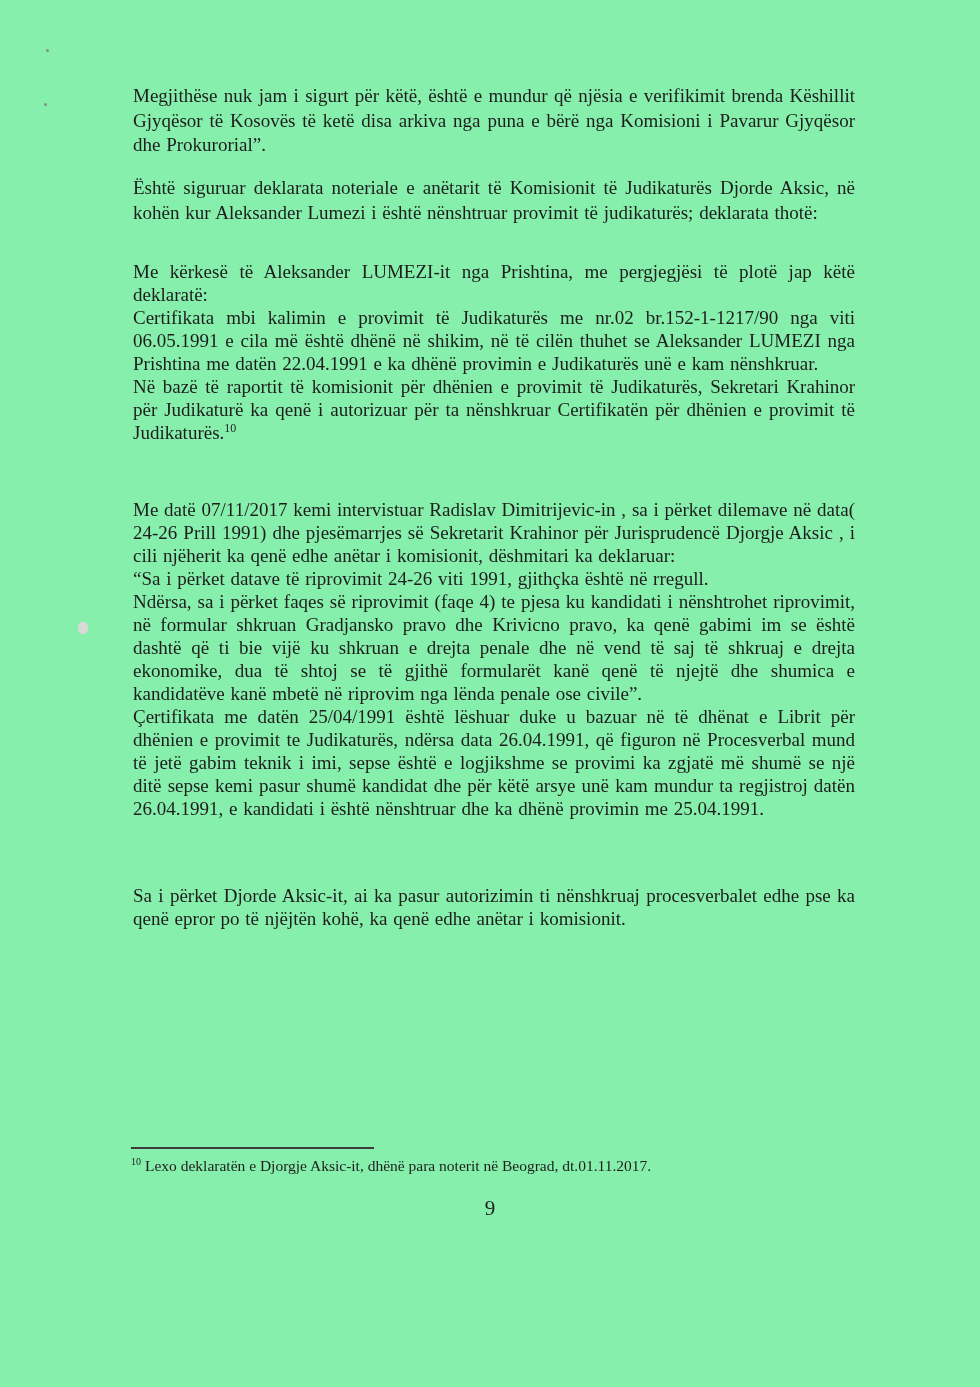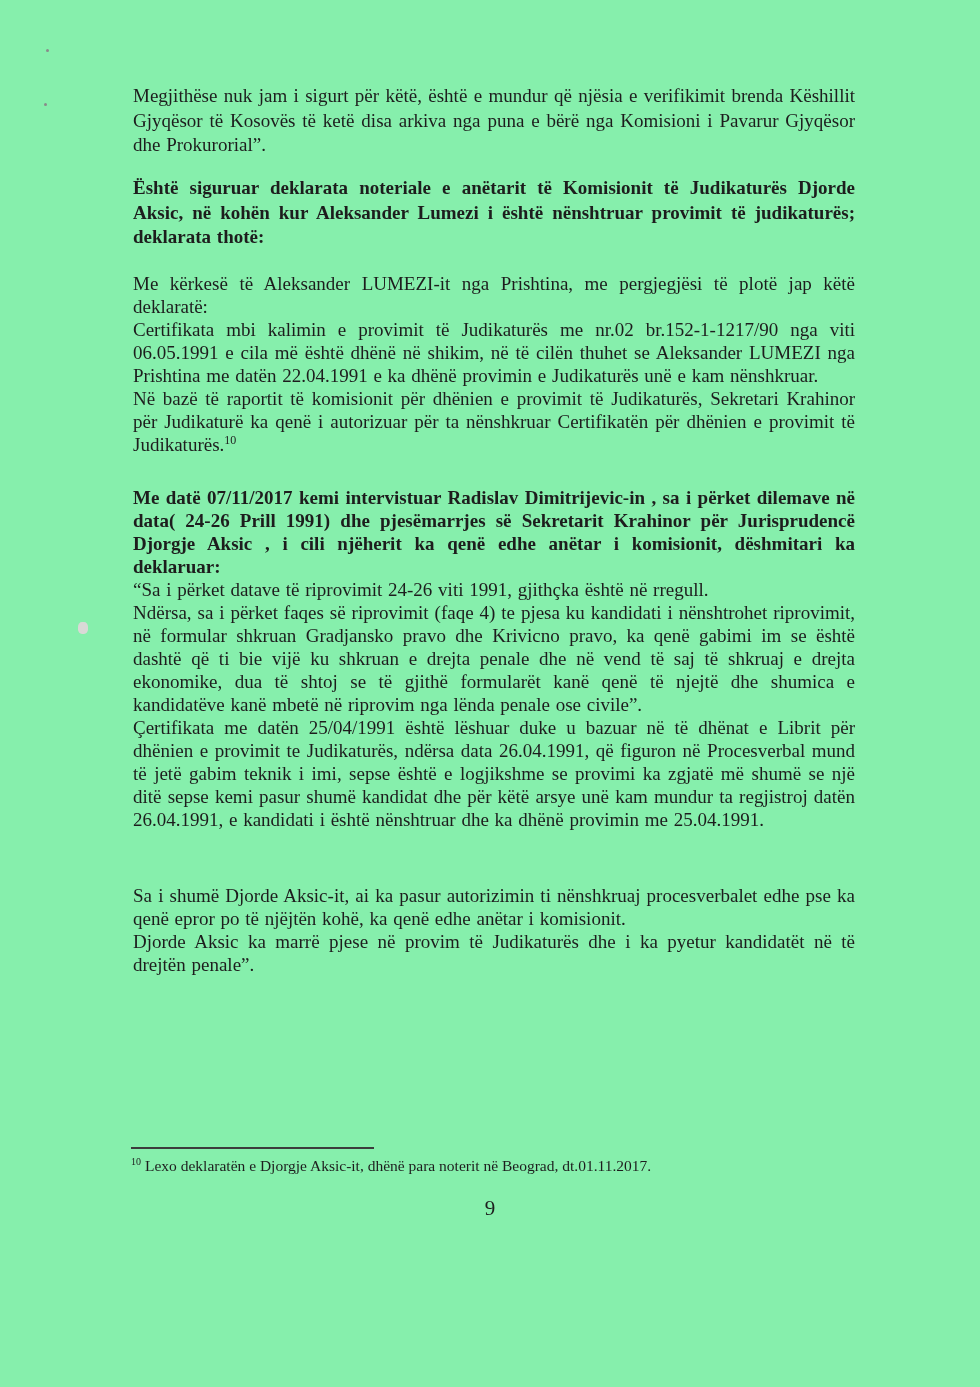--- a/index.html
+++ b/index.html
@@ -19,21 +19,21 @@
     width: 722px;
   }
   .para {
     margin: 0;
     font-size: 19px;
     line-height: 23px;
     text-align: justify;
     word-spacing: 1px;
   }
   .para.lh24 { line-height: 24.5px; }
-  .para.bold { font-weight: bold; }
+  .para.bold { font-weight: normal; }
   .fn-ref {
     font-size: 12px;
     line-height: 0;
     vertical-align: super;
   }
   .footnote-rule {
     position: absolute;
     left: 131px;
     top: 1147px;
     width: 243px;
@@ -82,36 +82,35 @@
   <span class="speck speck-3"></span>
 
   <div class="block" style="top: 84px;">
     <p class="para lh24">Megjithëse nuk jam i sigurt për këtë, është e mundur që njësia e verifikimit brenda Këshillit Gjyqësor të Kosovës të ketë disa arkiva nga puna e bërë nga Komisioni i Pavarur Gjyqësor dhe Prokurorial”.</p>
   </div>
 
   <div class="block" style="top: 176px;">
     <p class="para lh24 bold">Është siguruar deklarata noteriale e anëtarit të Komisionit të Judikaturës Djorde Aksic, në kohën kur Aleksander Lumezi i është nënshtruar provimit të judikaturës; deklarata thotë:</p>
   </div>
 
-  <div class="block" style="top: 272px;">
+  <div class="block" style="top: 260px;">
     <p class="para">Me kërkesë të Aleksander LUMEZI-it nga Prishtina, me pergjegjësi të plotë jap këtë deklaratë:</p>
     <p class="para">Certifikata mbi kalimin e provimit të Judikaturës me nr.02 br.152-1-1217/90 nga viti 06.05.1991 e cila më është dhënë në shikim, në të cilën thuhet se Aleksander LUMEZI nga Prishtina me datën 22.04.1991 e ka dhënë provimin e Judikaturës unë e kam nënshkruar.</p>
     <p class="para"><span>Në bazë të raportit të komisionit për dhënien e provimit të Judikaturës, Sekretari Krahinor për Judikaturë ka qenë i autorizuar për ta nënshkruar Certifikatën për dhënien e provimit të Judikaturës.</span><sup class="fn-ref">10</sup></p>
   </div>
 
-  <div class="block" style="top: 486px;">
+  <div class="block" style="top: 498px;">
     <p class="para bold">Me datë 07/11/2017 kemi intervistuar Radislav Dimitrijevic-in , sa i përket dilemave në data( 24-26 Prill 1991) dhe pjesëmarrjes së Sekretarit Krahinor për Jurisprudencë Djorgje Aksic , i cili njëherit ka qenë edhe anëtar i komisionit, dëshmitari ka deklaruar:</p>
     <p class="para">“Sa i përket datave të riprovimit 24-26 viti 1991, gjithçka është në rregull.</p>
     <p class="para">Ndërsa, sa i përket faqes së riprovimit (faqe 4) te pjesa ku kandidati i nënshtrohet riprovimit, në formular shkruan Gradjansko pravo dhe Krivicno pravo, ka qenë gabimi im se është dashtë që ti bie vijë ku shkruan e drejta penale dhe në vend të saj të shkruaj e drejta ekonomike, dua të shtoj se të gjithë formularët kanë qenë të njejtë dhe shumica e kandidatëve kanë mbetë në riprovim nga lënda penale ose civile”.</p>
     <p class="para">Çertifikata me datën 25/04/1991 është lëshuar duke u bazuar në të dhënat e Librit për dhënien e provimit te Judikaturës, ndërsa data 26.04.1991, që figuron në Procesverbal mund të jetë gabim teknik i imi, sepse është e logjikshme se provimi ka zgjatë më shumë se një ditë sepse kemi pasur shumë kandidat dhe për këtë arsye unë kam mundur ta regjistroj datën 26.04.1991, e kandidati i është nënshtruar dhe ka dhënë provimin me 25.04.1991.</p>
   </div>
 
   <div class="block" style="top: 884px;">
-    <p class="para">Sa i shumë Djorde Aksic-it, ai ka pasur autorizimin ti nënshkruaj procesverbalet edhe pse ka qenë epror po të njëjtën kohë, ka qenë edhe anëtar i komisionit.</p>
-    <p class="para">Djorde Aksic ka marrë pjese në provim të Judikaturës dhe i ka pyetur kandidatët në të drejtën penale”.</p>
+    <p class="para">Sa i përket Djorde Aksic-it, ai ka pasur autorizimin ti nënshkruaj procesverbalet edhe pse ka qenë epror po të njëjtën kohë, ka qenë edhe anëtar i komisionit.</p>
   </div>
 
   <div class="footnote-rule"></div>
 
   <div class="footnote"><sup class="fn-marker">10</sup><span class="fn-text">Lexo deklaratën e Djorgje Aksic-it, dhënë para noterit në Beograd, dt.01.11.2017.</span></div>
 
   <div class="page-number">9</div>
 
 </div>
 

